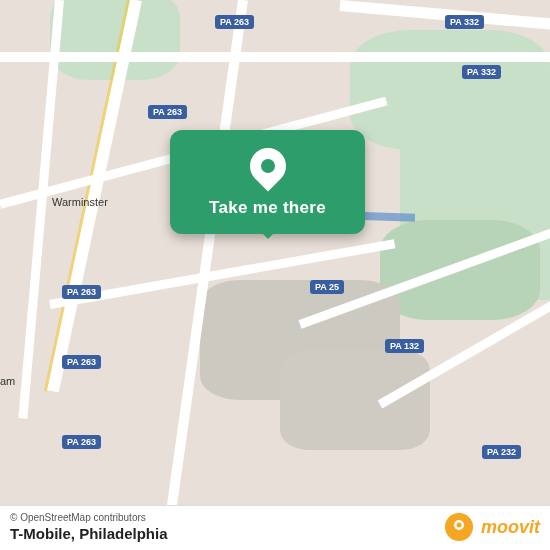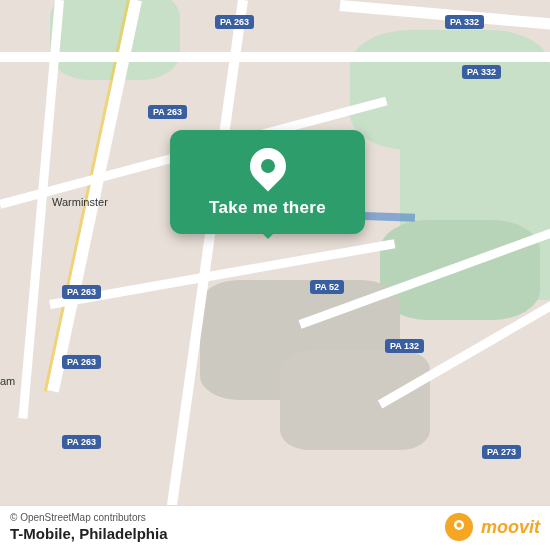--- a/index.html
+++ b/index.html
@@ -201,23 +201,23 @@
   <div style="position:absolute; top:400px; left:380px; width:200px; height:9px; background:#fff; transform: rotate(-30deg); transform-origin: left center;"></div>
 
   <div style="position:absolute; top:0; left:55px; width:9px; height:420px; background:#fff; transform: rotate(5deg); transform-origin: top center;"></div>
 
   <div class="road-sign" style="top:15px; left:215px;">PA 263</div>
   <div class="road-sign" style="top:15px; left:445px;">PA 332</div>
   <div class="road-sign" style="top:105px; left:148px;">PA 263</div>
   <div class="road-sign" style="top:285px; left:62px;">PA 263</div>
   <div class="road-sign" style="top:355px; left:62px;">PA 263</div>
   <div class="road-sign" style="top:435px; left:62px;">PA 263</div>
-  <div class="road-sign" style="top:280px; left:310px;">PA 52</div>
+  <div class="road-sign" style="top:280px; left:310px;">PA 25</div>
   <div class="road-sign" style="top:339px; left:385px;">PA 132</div>
-  <div class="road-sign" style="top:445px; left:482px;">PA 273</div>
+  <div class="road-sign" style="top:445px; left:482px;">PA 232</div>
   <div class="road-sign" style="top:65px; left:462px;">PA 332</div>
 
   <div class="map-label" style="top:190px; left:52px;margin-top:6px;">Warminster</div>
   <div class="map-label" style="top:375px; left:0;">am</div>
 
   <div id="bottom-bar">
     <div class="bottom-left">
       <span class="copyright-text">© OpenStreetMap contributors</span>
       <span class="location-title">T-Mobile, Philadelphia</span>
     </div>

